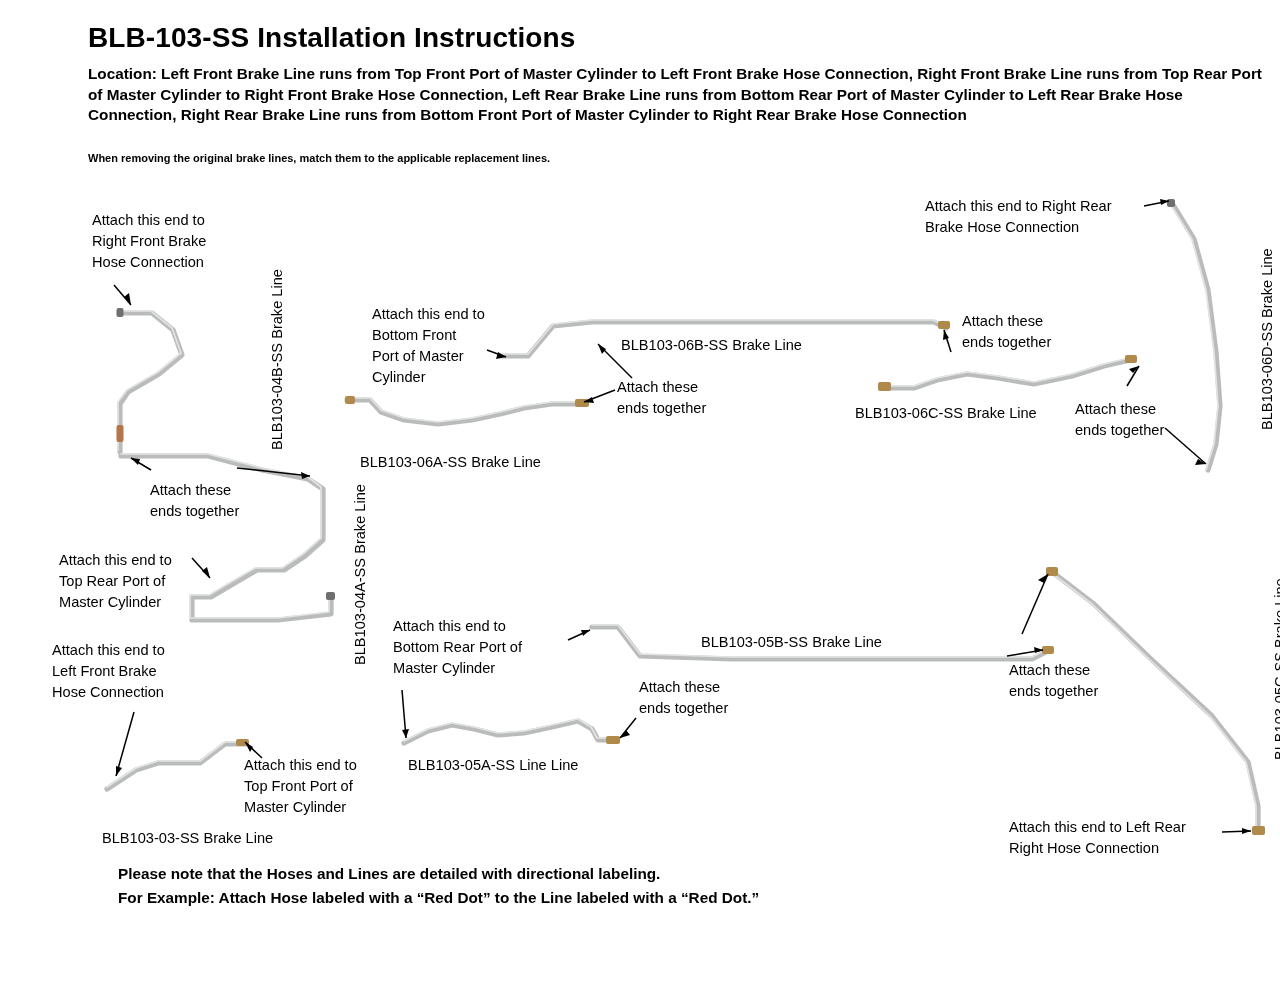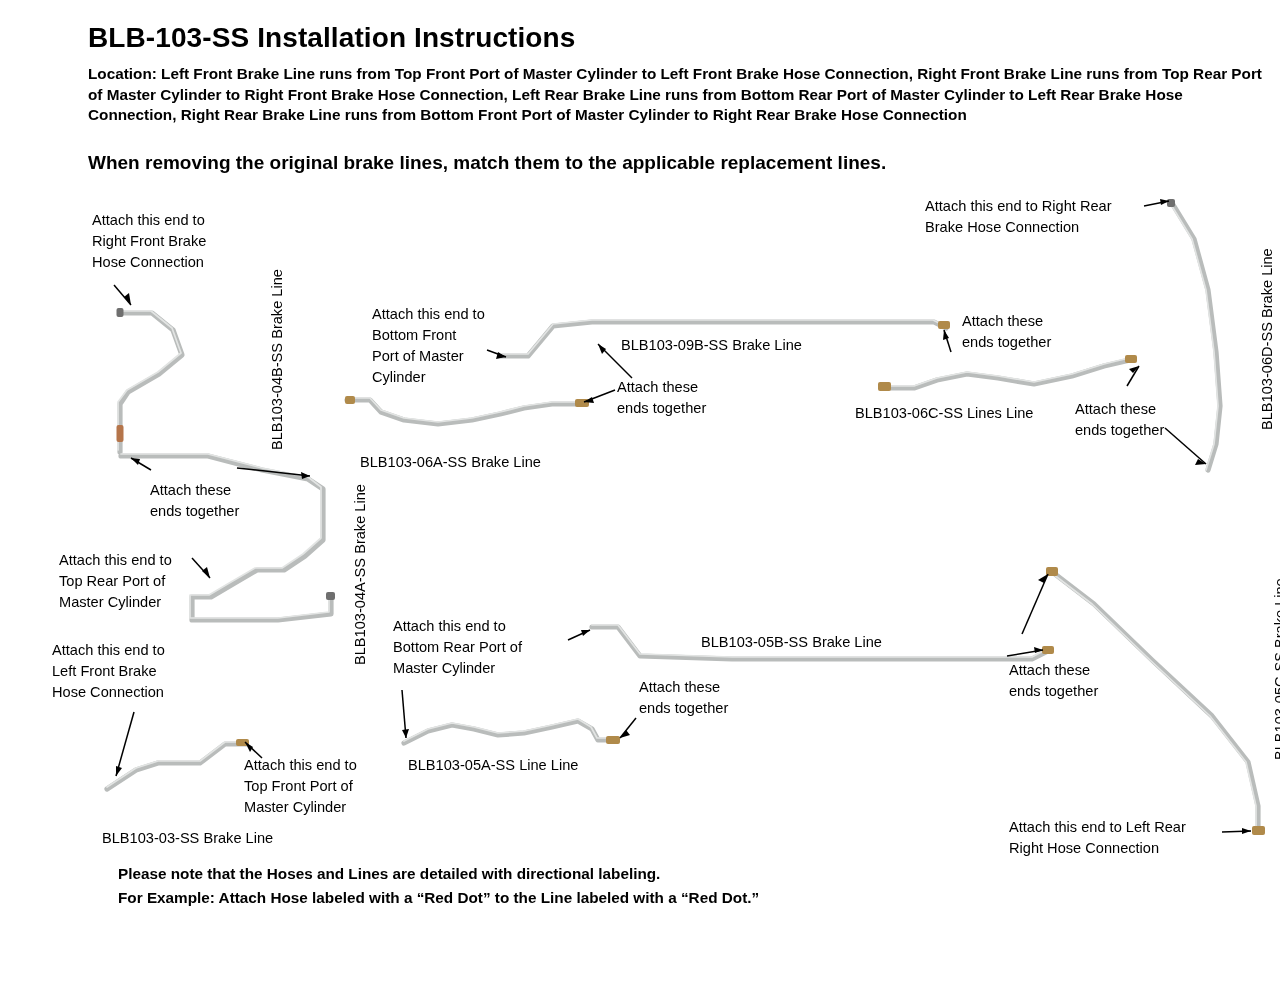--- a/index.html
+++ b/index.html
@@ -32,21 +32,21 @@
     position: absolute;
     left: 56px; top: 64px;
     width: 1175px;
     font-size: 15.3px;
     font-weight: bold;
     line-height: 20.5px;
   }
   .note-match {
     position: absolute;
     left: 56px; top: 152px;
-    font-size: 19px;
+    font-size: 11px;
     font-weight: bold;
     white-space: nowrap;
   }
   .footer {
     position: absolute;
     left: 86px; top: 862px;
     font-size: 15.3px;
     font-weight: bold;
     line-height: 24px;
   }
@@ -245,22 +245,22 @@
   <div class="lbl" style="left:607px; top:677px;">Attach these
 ends together</div>
   <div class="lbl" style="left:977px; top:660px;">Attach these
 ends together</div>
   <div class="lbl" style="left:977px; top:817px;">Attach this end to Left Rear
 Right Hose Connection</div>
 
   <div class="vlbl" style="left:235px; top:450px;">BLB103-04B-SS Brake Line</div>
   <div class="vlbl" style="left:318px; top:665px;">BLB103-04A-SS Brake Line</div>
   <div class="lbl" style="left:328px; top:452px;">BLB103-06A-SS Brake Line</div>
-  <div class="lbl" style="left:589px; top:335px;">BLB103-09B-SS Brake Line</div>
-  <div class="lbl" style="left:823px; top:403px;">BLB103-06C-SS Lines Line</div>
+  <div class="lbl" style="left:589px; top:335px;">BLB103-06B-SS Brake Line</div>
+  <div class="lbl" style="left:823px; top:403px;">BLB103-06C-SS Brake Line</div>
   <div class="vlbl" style="left:1225px; top:430px;">BLB103-06D-SS Brake Line</div>
   <div class="lbl" style="left:70px; top:828px;">BLB103-03-SS Brake Line</div>
   <div class="lbl" style="left:376px; top:755px;">BLB103-05A-SS Line Line</div>
   <div class="lbl" style="left:669px; top:632px;">BLB103-05B-SS Brake Line</div>
   <div class="vlbl" style="left:1238px; top:760px;">BLB103-05C-SS Brake Line</div>
 
   <div class="footer">
     <div>Please note that the Hoses and Lines are detailed with directional labeling.</div>
     <div>For Example: Attach Hose labeled with a “Red Dot” to the Line labeled with a “Red Dot.”</div>
   </div>

